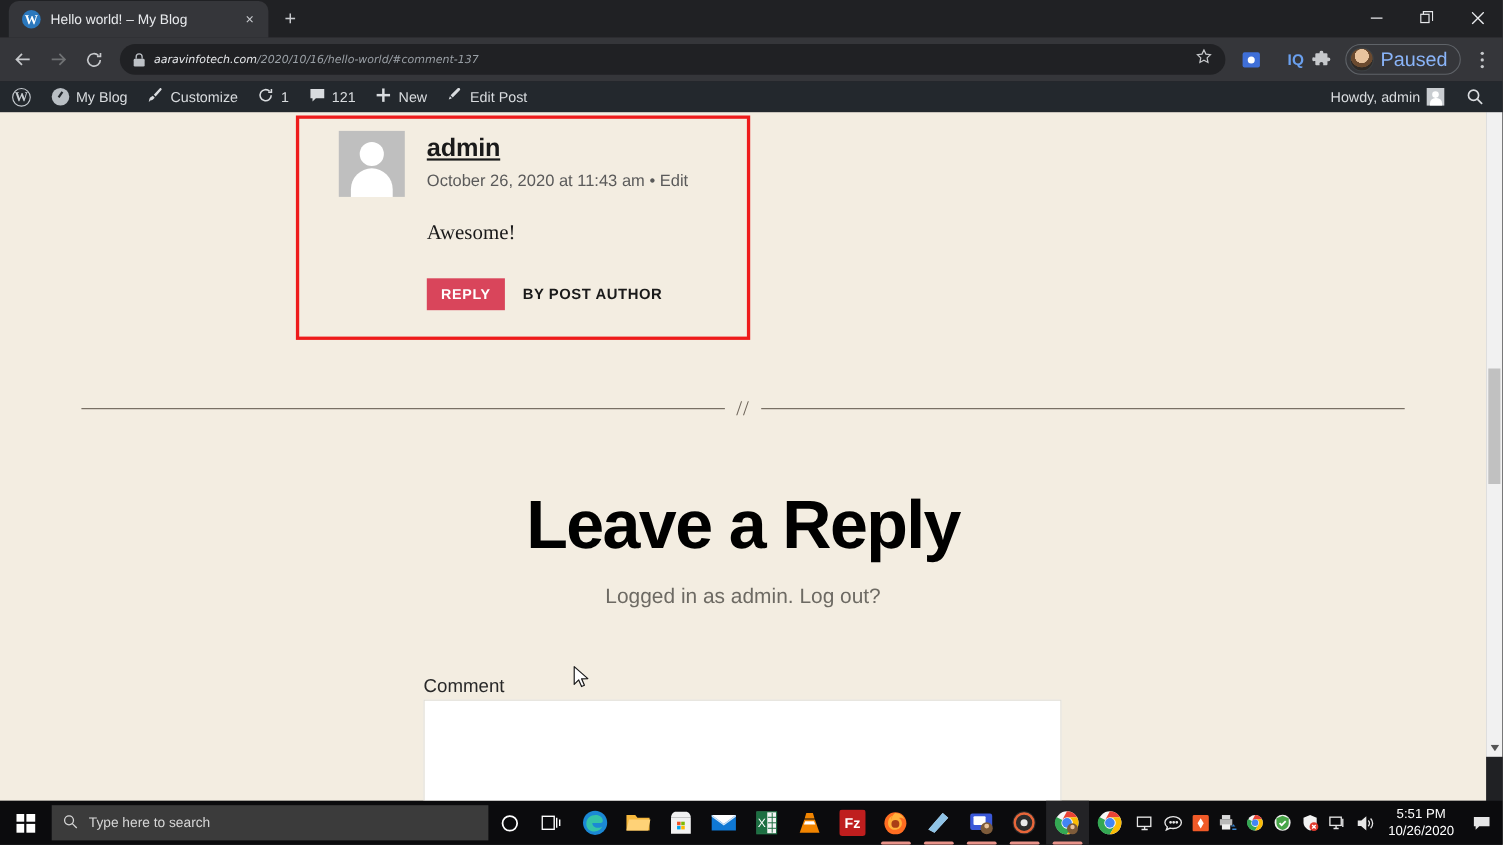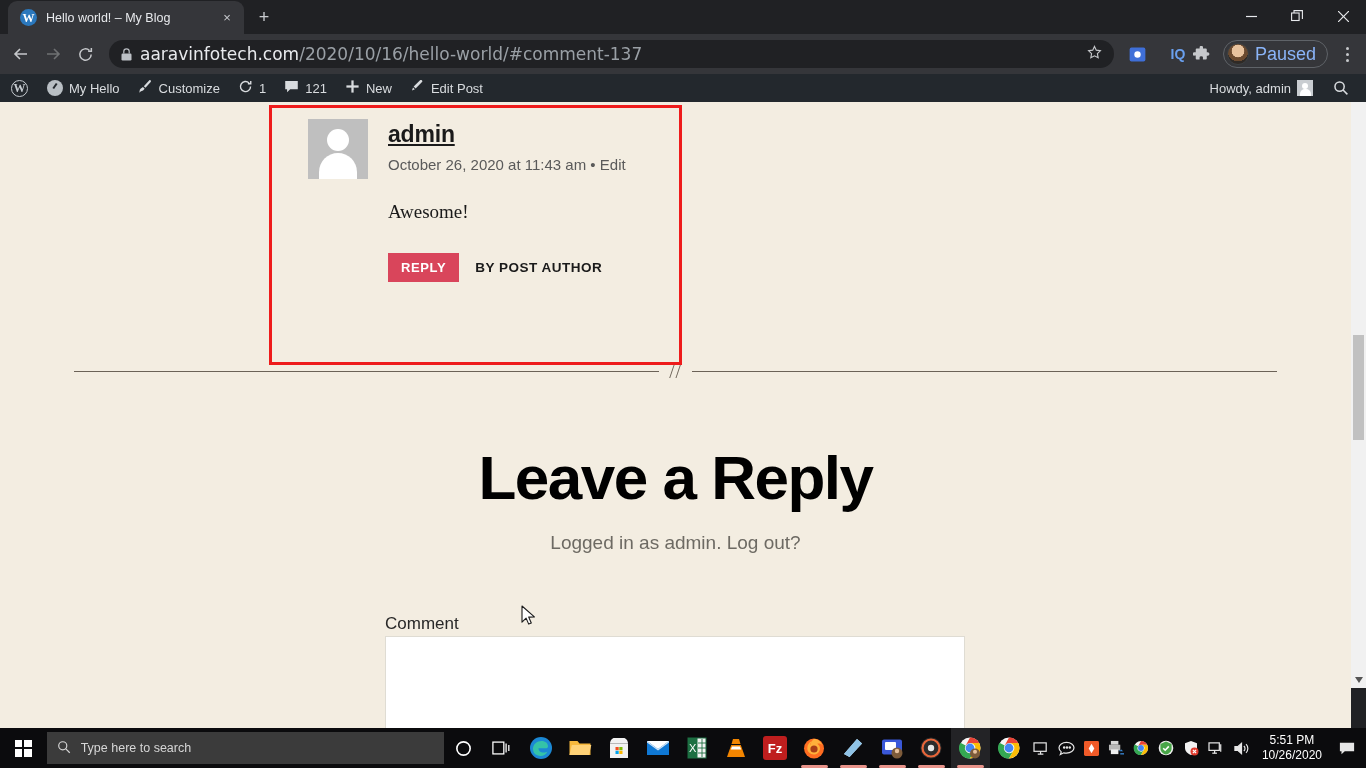--- a/index.html
+++ b/index.html
@@ -72,23 +72,24 @@
   }
   .navbtn.disabled { color: #6f7173; }
   .omnibox {
     flex: 1 1 auto; height: 28px; margin: 0 7px;
     background: #202124; border-radius: 14px;
     display: flex; align-items: center; padding: 0 12px; gap: 8px;
     min-width: 0;
   }
   .lock { flex: 0 0 auto; color: #bdc1c6; display:flex; }
   .urltext {
-    flex: 1 1 auto; font-size: 17px; color: #9aa0a6;
+    flex: 1 1 auto; font-size: 10px; color: #9aa0a6;
     white-space: nowrap; overflow: hidden;
     font-family: "DejaVu Sans", sans-serif;
+    font-style: italic;
   }
   .urltext .host { color: #e8eaed; }
   .star { flex: 0 0 auto; color: #c6c8cb; }
   .toolicon {
     width: 30px; height: 30px; flex: 0 0 auto;
     display: flex; align-items: center; justify-content: center;
     color: #c6c8cb; font-size: 14px;
   }
   .profilechip {
     display: flex; align-items: center; gap: 6px;
@@ -134,21 +135,21 @@
   
   .page {
     position: absolute; top: 102px; left: 0; right: 15px; bottom: 0;
     background: #F3EDE1;
     overflow: hidden;
   }
 
   
   .comment-card {
     position: absolute; left: 269px; top: 3px;
-    width: 413px; height: 260px;
+    width: 413px; height: 204px;
     border: 3px solid #EE1B1B;
     background: #F3EDE1;
   }
   .comment-inner { display: flex; padding: 11px 0 0 36px; gap: 20px; }
   .c-avatar {
     width: 60px; height: 60px; background: #BFBFBF; flex: 0 0 auto; position: relative;
   }
   .c-avatar::before { content:""; position:absolute; left:19px; top:10px; width:22px; height:22px; border-radius:50%; background:#fff; }
   .c-avatar::after { content:""; position:absolute; left:11px; top:34px; width:38px; height:26px; border-radius:19px 19px 0 0; background:#fff; }
   .c-meta { padding-top: 2px; }
@@ -343,21 +344,21 @@
         </div>
     </div>
 
     <div class="wpbar">
       <div class="wpitem logo">
           <span class="wp-round">W</span>
         </div>
 
       <div class="wpitem">
         <span class="wp-dash"></span>
-        <span>My Hello</span>
+        <span>My Blog</span>
       </div>
 
       <div class="wpitem">
         <span>
           <svg width="15" height="15" viewBox="0 0 16 16" fill="#d9dcdf">
               <path d="M13.3 1.2c.6.5.7 1.3.2 1.9L8 9.4 6.2 7.6 12.1 1.4c.4-.4.9-.5 1.2-.2zM5.3 8.6l1.8 1.8-1.2 1.4c-.6.7-1.6 1.2-2.6 1.2-.3 0-.6.3-.8.6-.3.5-.8.8-1.4.8.5-.5.6-1.1.6-1.7 0-.9.4-1.7 1-2.4z"></path>
             </svg>
         </span>
         <span>Customize</span>
       </div>

